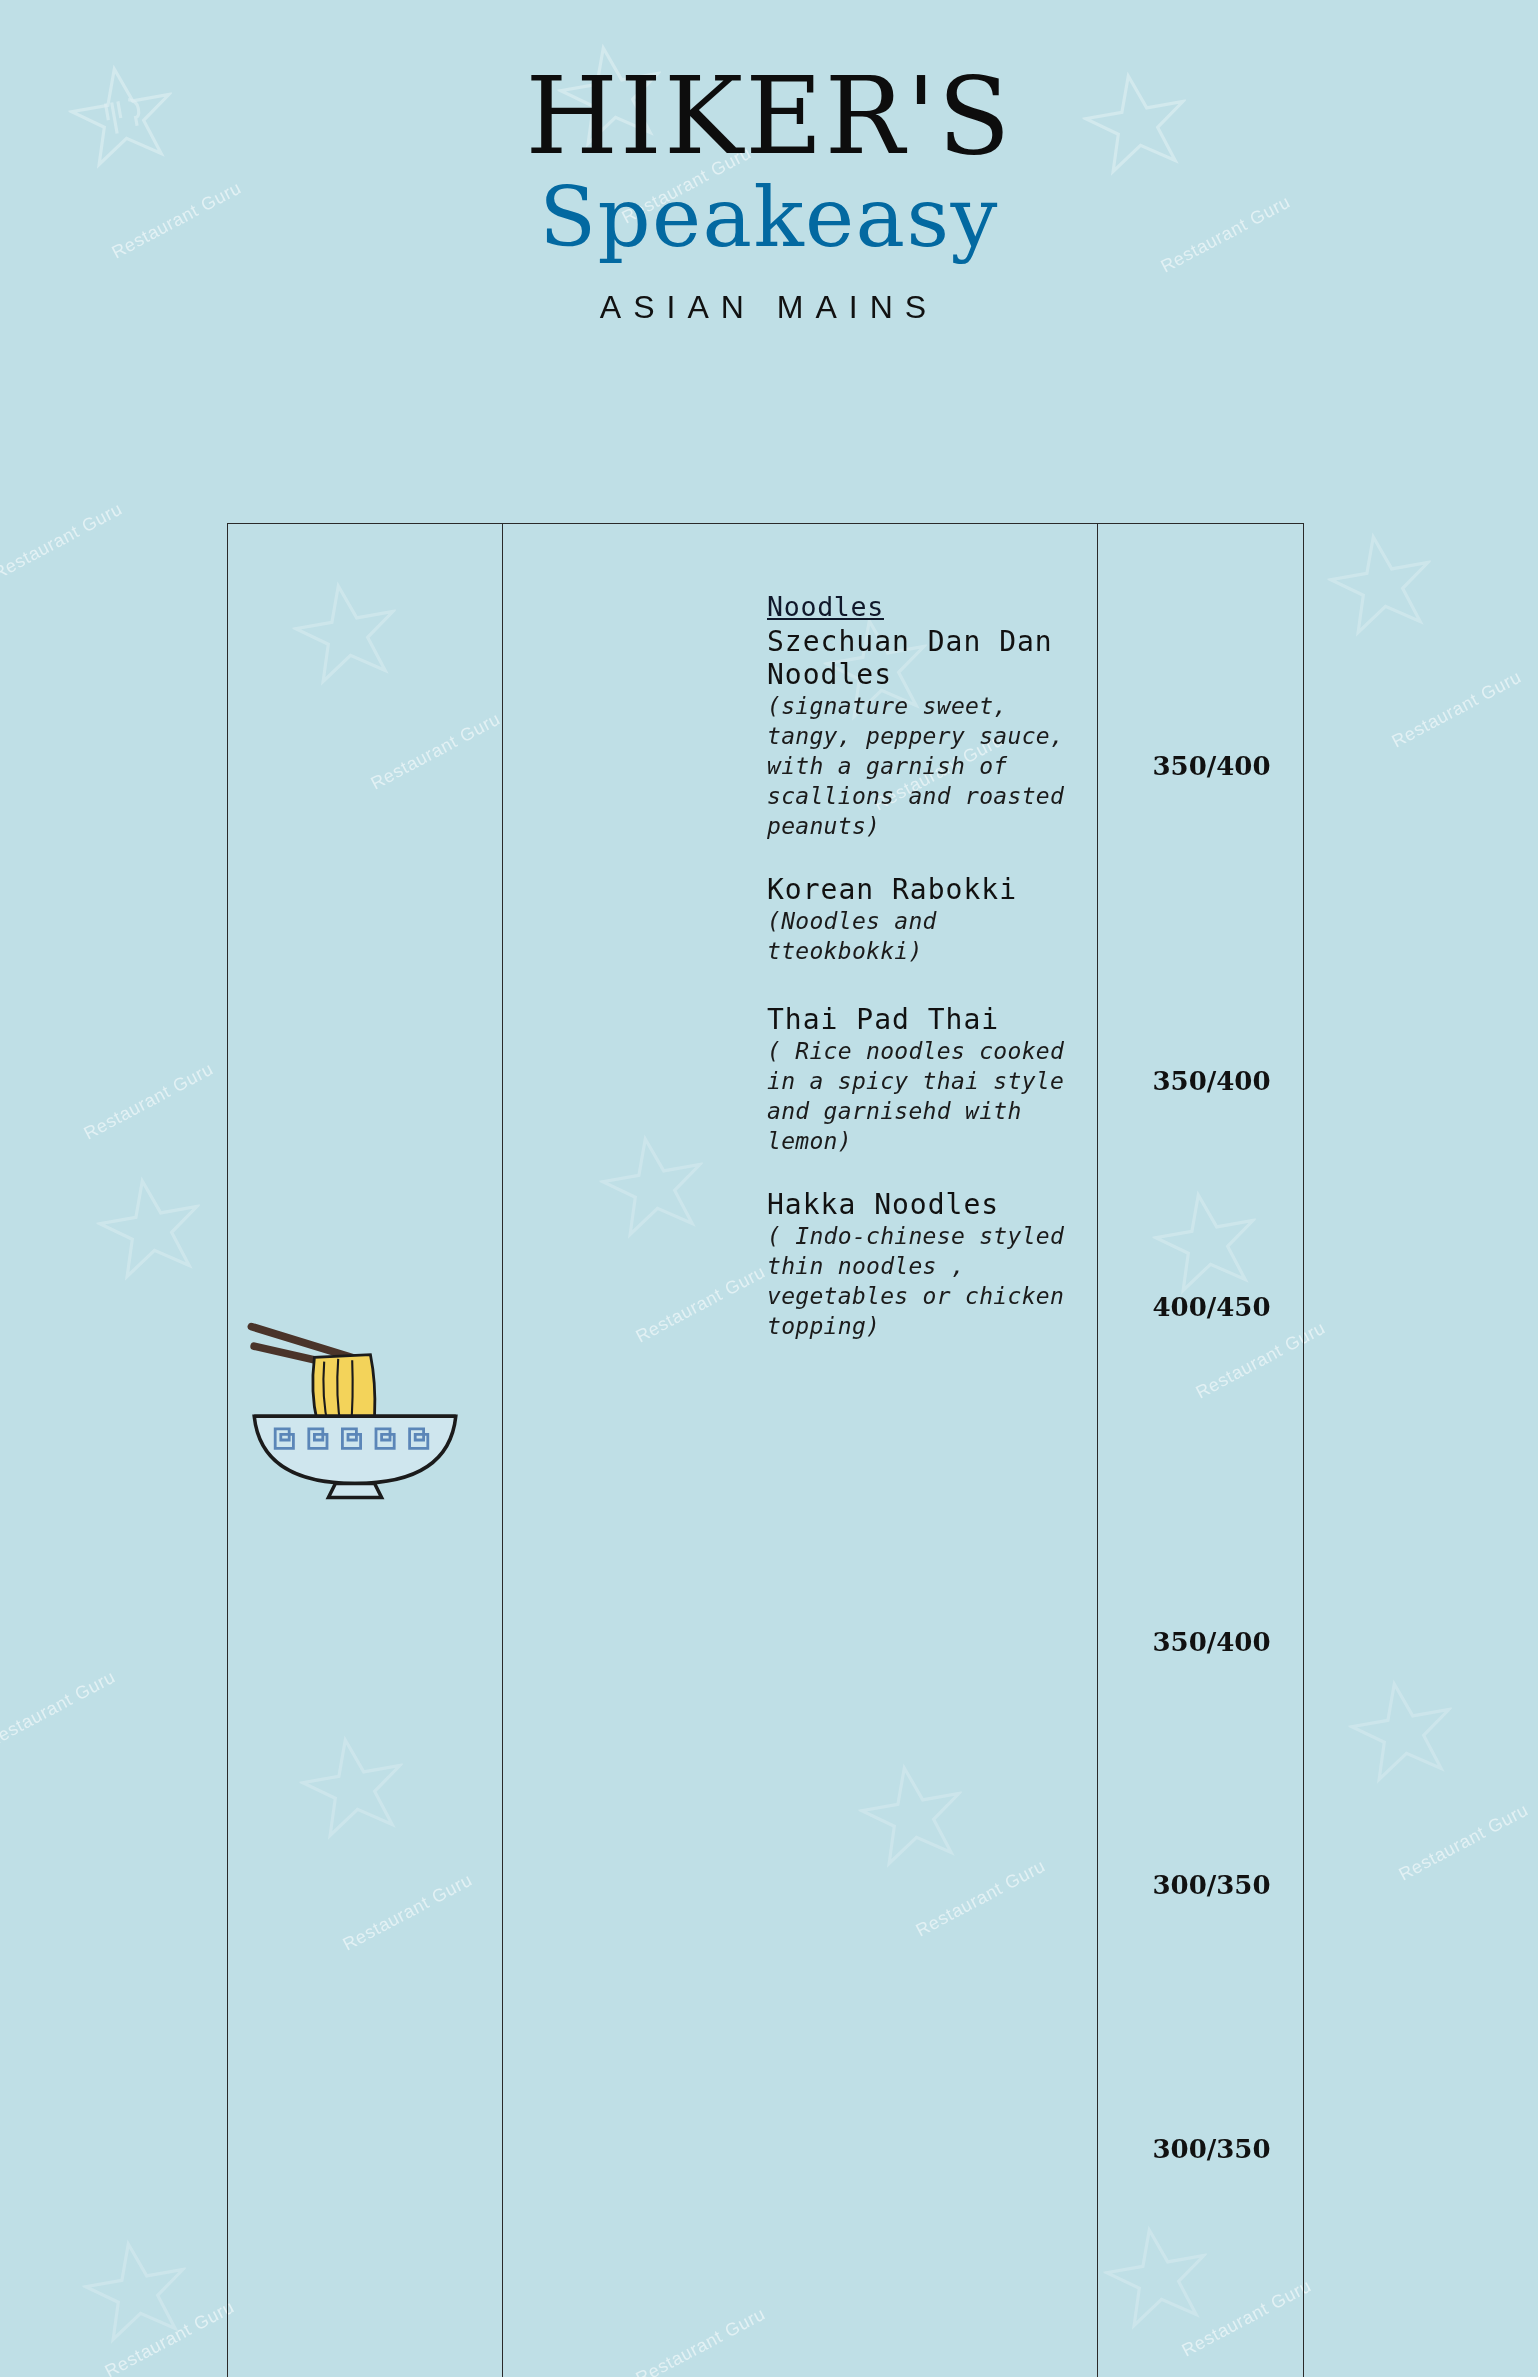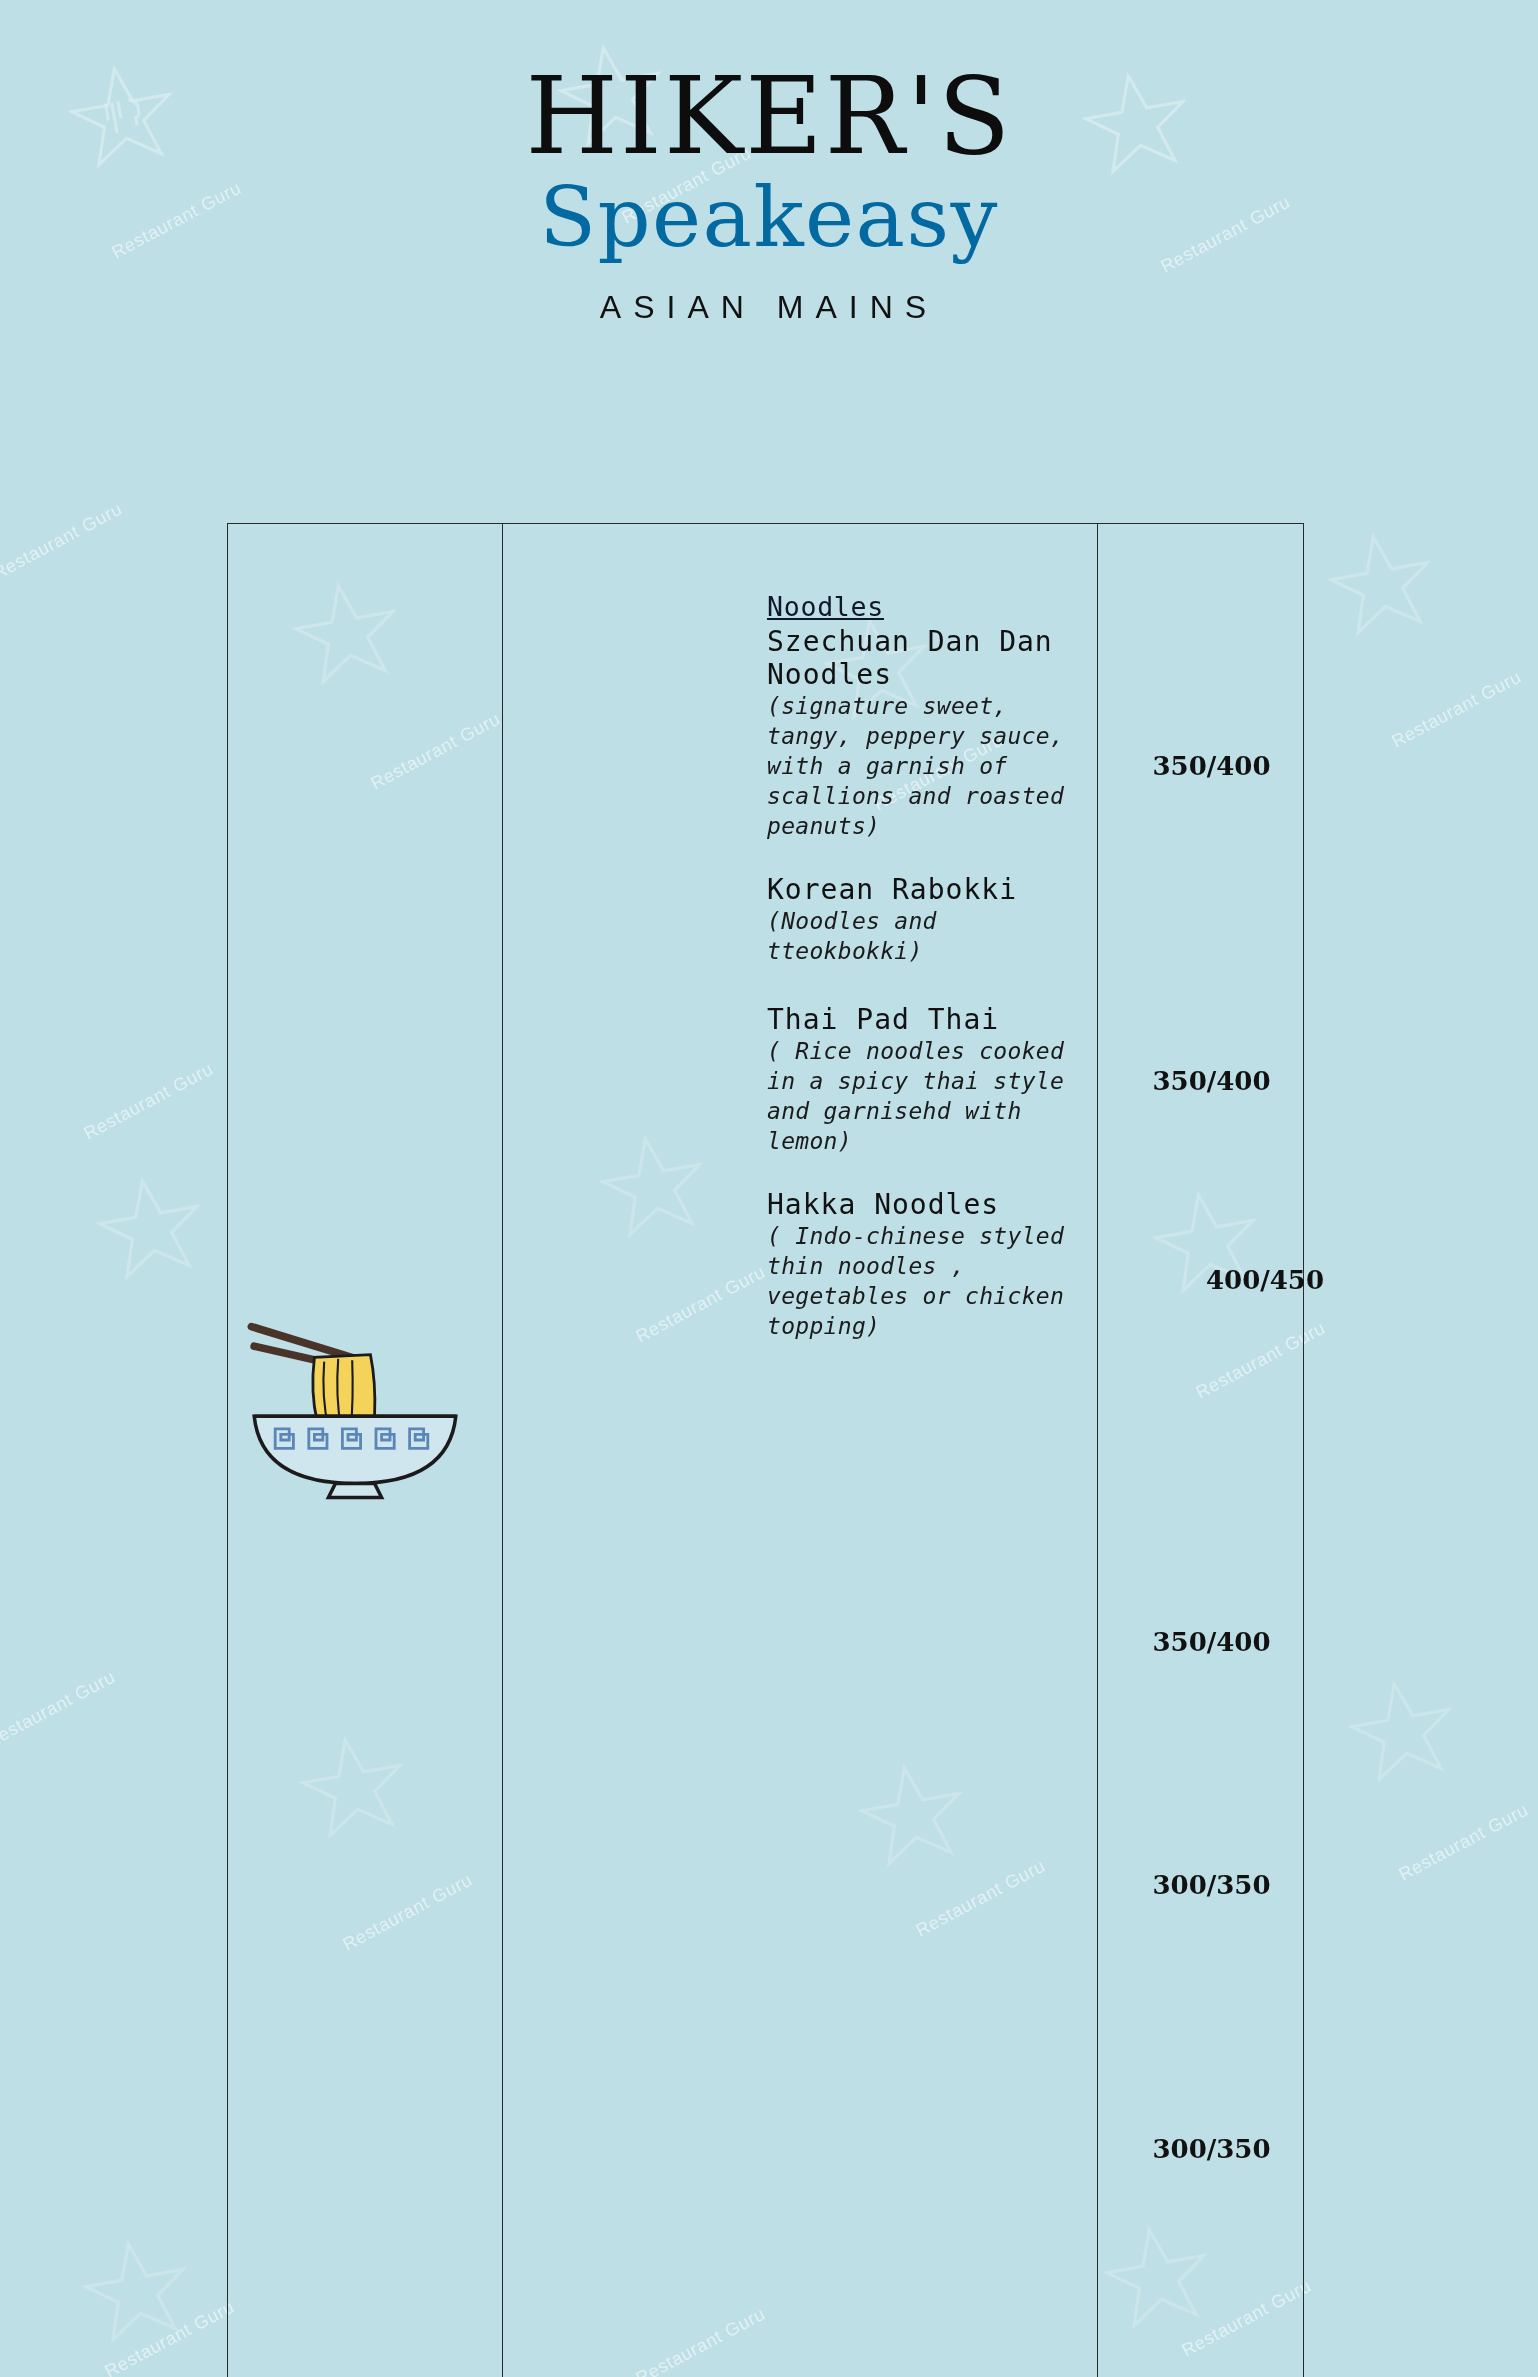--- a/index.html
+++ b/index.html
@@ -297,19 +297,19 @@
 
     <div class="item">
       <div class="item-name">Hakka Noodles</div>
       <div class="item-desc">( Indo-chinese styled thin noodles , vegetables or chicken topping)</div>
     </div>
   </div>
 
   <div class="prices">
     <div class="price" style="top:227px;">350/400</div>
     <div class="price" style="top:542px;">350/400</div>
-    <div class="price" style="top:741px;text-align:right;">400/450</div>
+    <div class="price" style="top:768px;">400/450</div>
     <div class="price" style="top:1103px;">350/400</div>
     <div class="price" style="top:1346px;">300/350</div>
     <div class="price" style="top:1610px;">300/350</div>
   </div>
 </div>
 
 
 </body></html>

